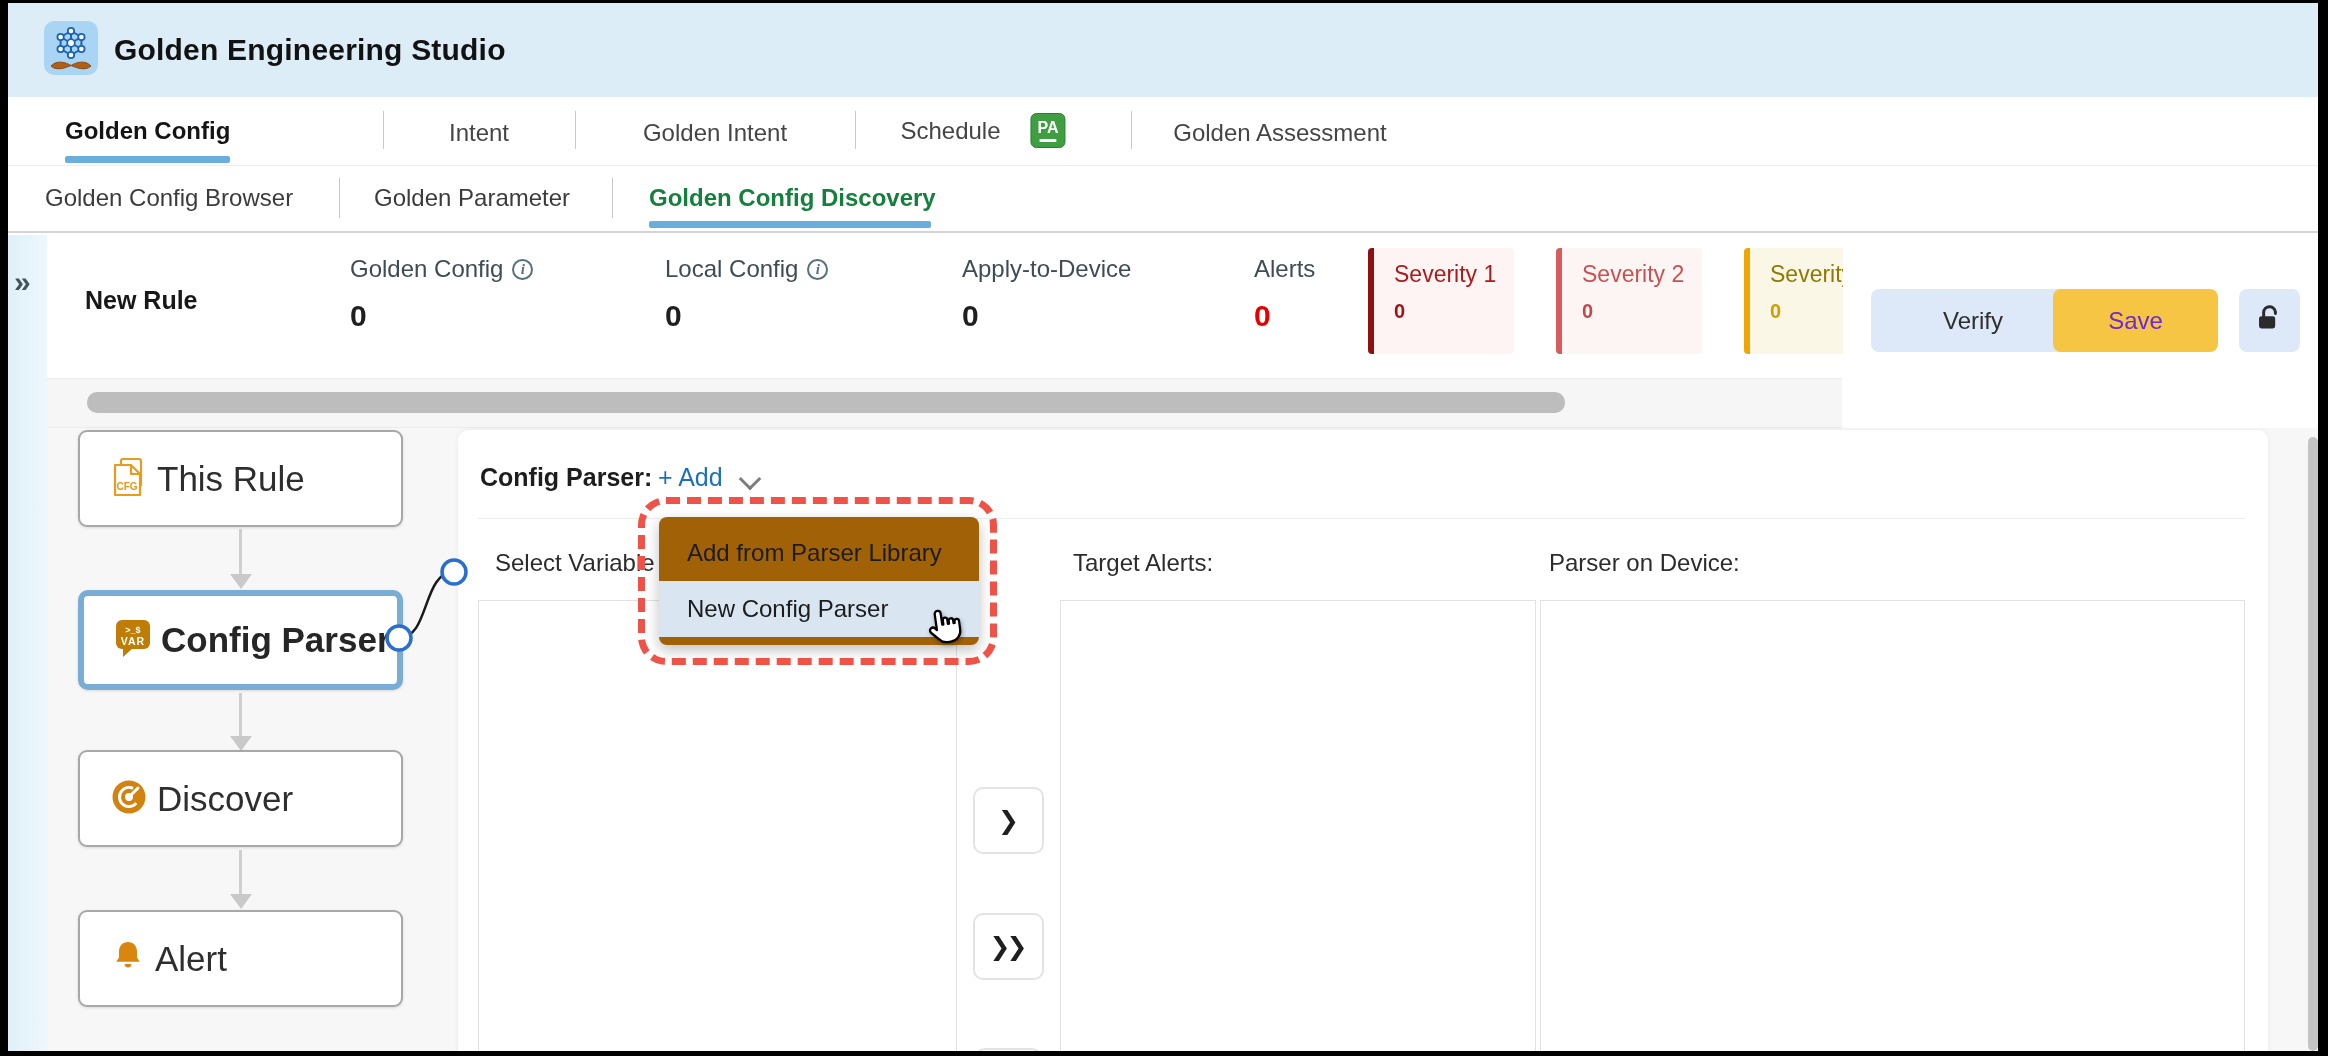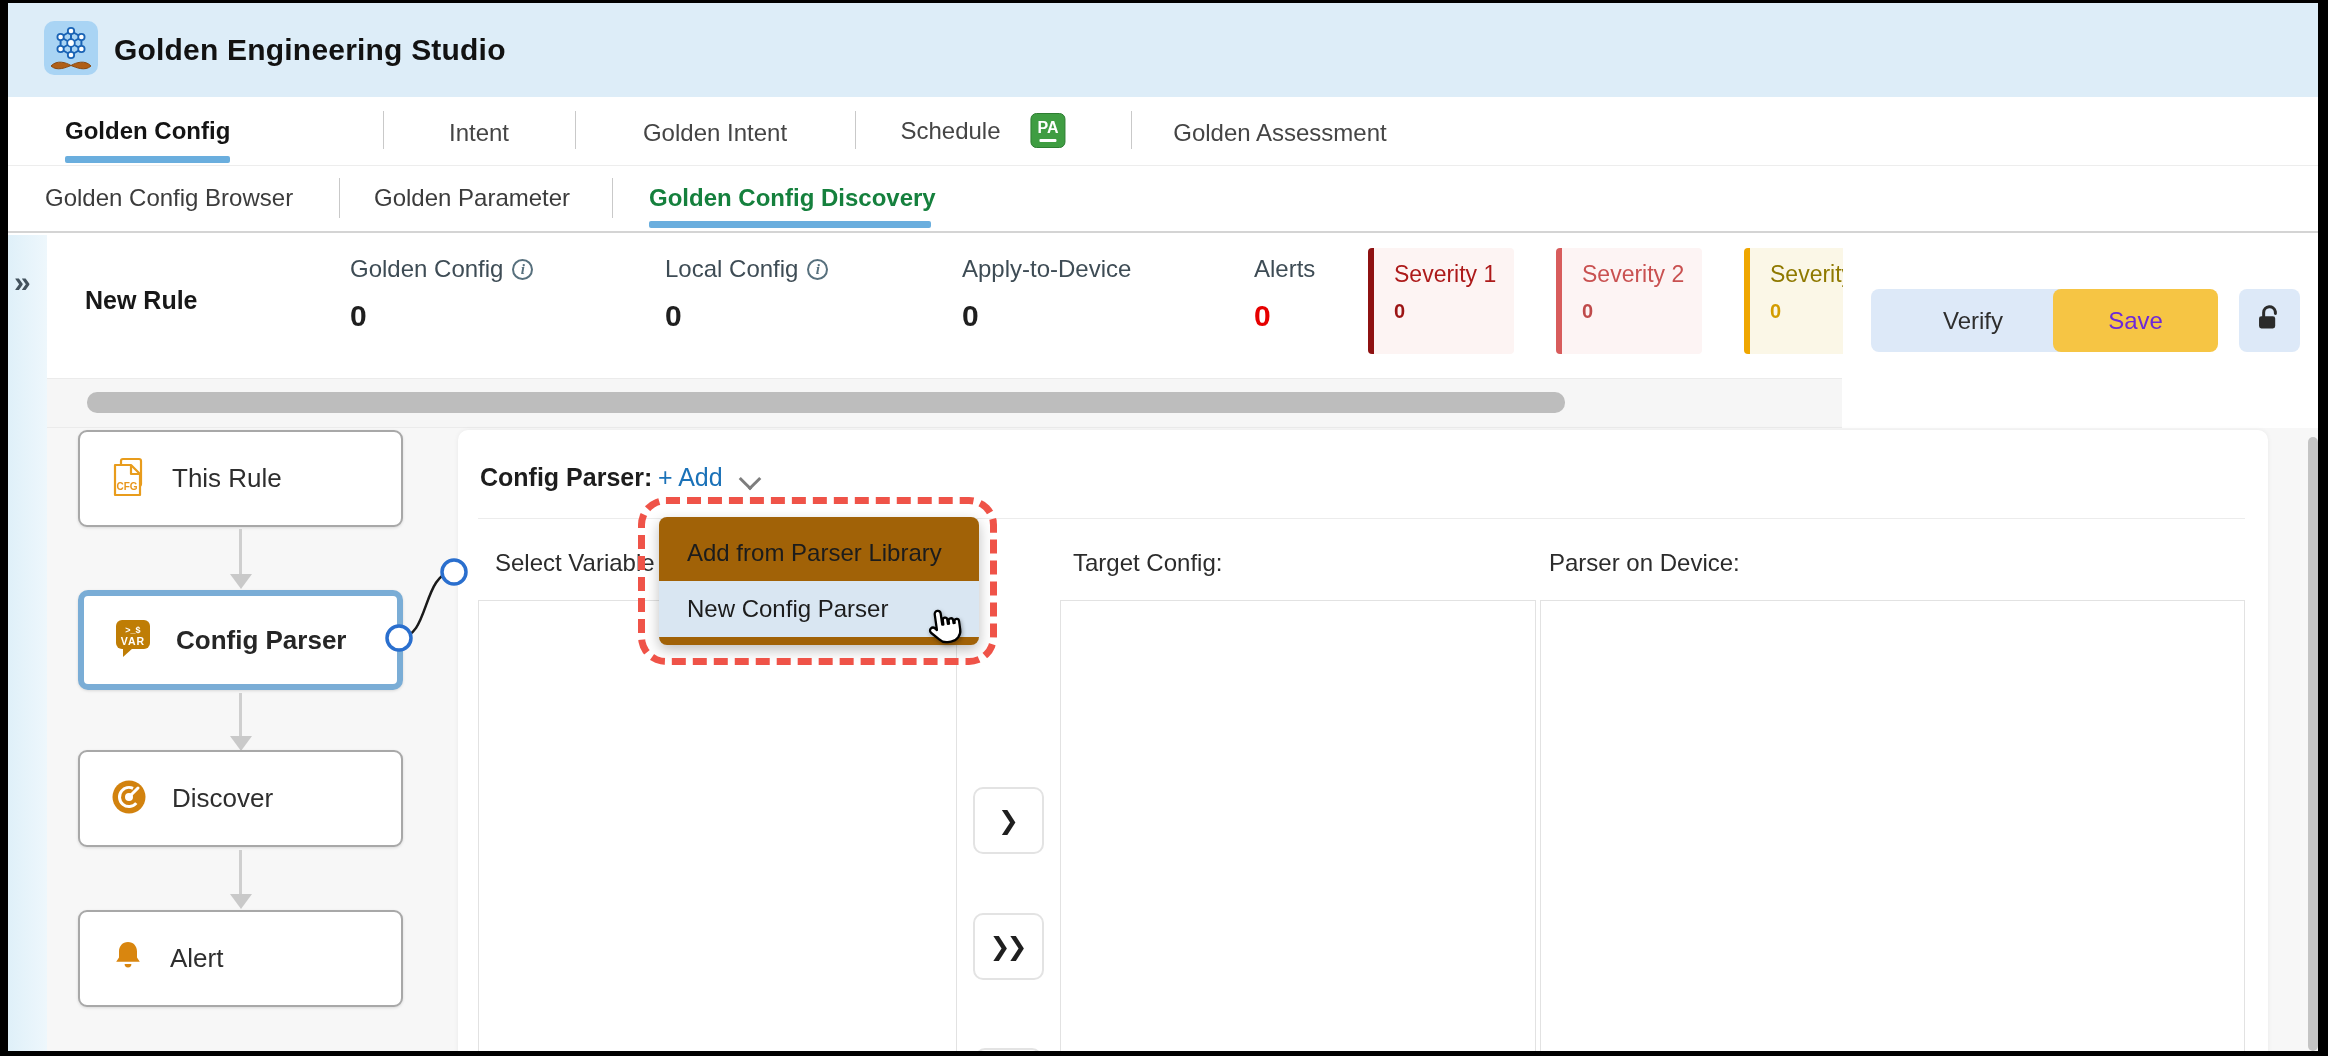--- a/index.html
+++ b/index.html
@@ -64,23 +64,23 @@
   .hscroll-band{left:39px;top:375px;width:1795px;height:50px;background:#f6f6f6;border-top:1px solid #ebebeb;border-bottom:1px solid #ebebeb;box-sizing:border-box}
   .white-patch{left:1834px;top:375px;width:476px;height:50px;background:#fff}
   .hscroll-thumb{left:79px;top:389px;width:1478px;height:21px;background:#bdbdbd;border-radius:10px}
 
   
   .content-bg{left:39px;top:425px;width:2271px;height:623px;background:#f7f7f7}
   .vscroll-thumb{left:2300px;top:434px;width:10px;height:614px;background:#c4c4c4;border-radius:5px}
 
   
   .flow-box{position:absolute;left:70px;width:325px;height:97px;background:#fff;border:2px solid #a8a8a8;border-radius:9px;
-    box-shadow:0 1px 3px rgba(0,0,0,.12);display:flex;align-items:center;padding-left:30px;gap:24px;box-sizing:border-box}
+    box-shadow:0 1px 3px rgba(0,0,0,.12);display:flex;align-items:center;padding-left:30px;gap:9px;box-sizing:border-box}
   .flow-box.selected{border:6px solid #7aadd6;border-radius:10px;height:100px}
-  .flow-label{font-size:26px;color:#2e2e2e;white-space:nowrap}
+  .flow-label{font-size:35px;color:#2e2e2e;white-space:nowrap}
   .flow-box.selected .flow-label{font-weight:bold;color:#262626}
   .flow-stem{position:absolute;left:231px;width:3px;background:#cfcfcf}
   .flow-head{position:absolute;left:222px;width:0;height:0;border-left:11px solid transparent;border-right:11px solid transparent;border-top:15px solid #c9c9c9}
 
   
   .connector{left:370px;top:535px;width:110px;height:125px;z-index:6;pointer-events:none}
 
   
   .main-card{left:450px;top:427px;width:1810px;height:640px;background:#fff;border-radius:10px;box-shadow:0 0 5px rgba(0,0,0,.06)}
   .card-title{position:absolute;left:22px;top:33px;font-size:25px;font-weight:bold;color:#1d1d1d}
@@ -288,21 +288,21 @@
     <span class="flow-label">Alert</span>
   </div>
 
   <div class="abs main-card">
     <span class="card-title">Config Parser:</span>
     <span class="add-link">+ Add</span>
     <span class="add-chevron"></span>
     <div class="card-sep"></div>
 
     <span class="col-label" style="left:37px">Select Variable</span>
-    <span class="col-label" style="left:615px">Target Config:</span>
+    <span class="col-label" style="left:615px">Target Alerts:</span>
     <span class="col-label" style="left:1091px">Parser on Device:</span>
 
     <div class="panel" style="left:20px;width:479px"></div>
     <div class="panel" style="left:602px;width:476px"></div>
     <div class="panel" style="left:1082px;width:705px"></div>
 
     <div class="transfer-btn" style="top:357px">
       <span>❯</span>
     </div>
     <div class="transfer-btn" style="top:483px">

